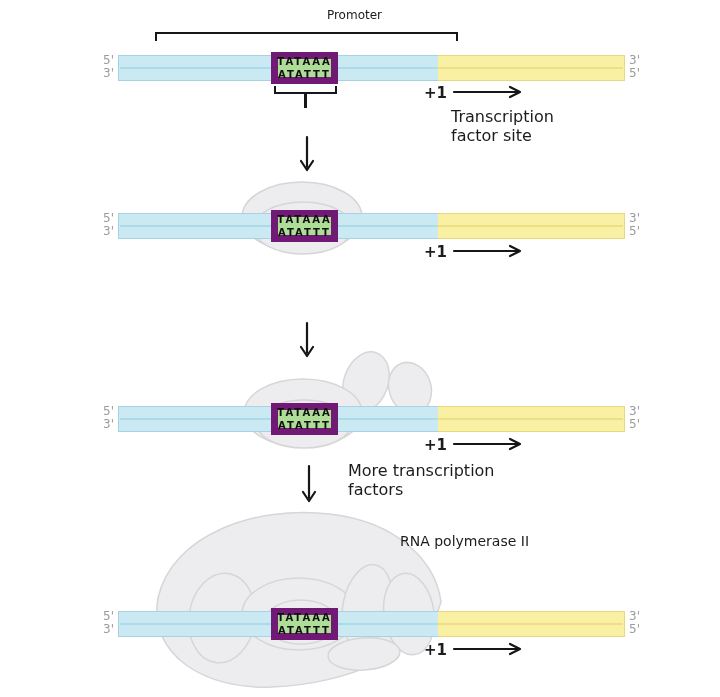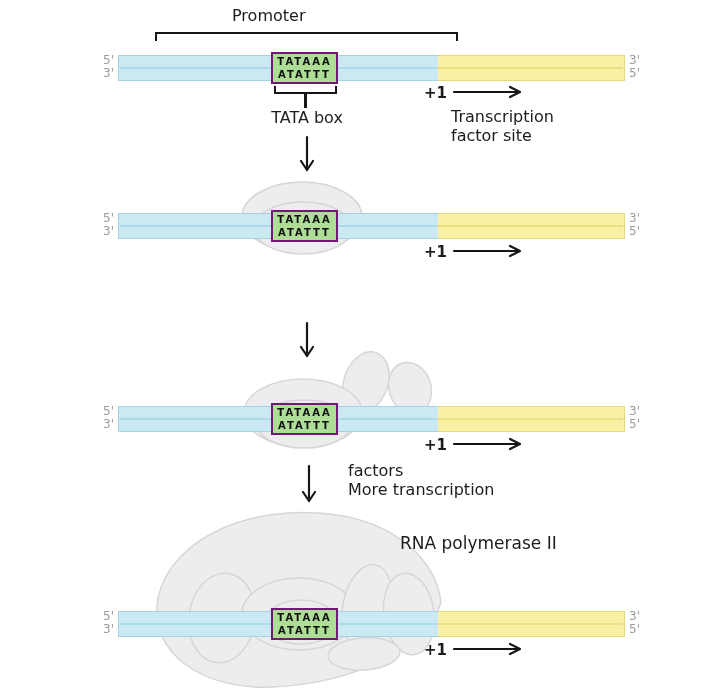--- a/index.html
+++ b/index.html
@@ -12,21 +12,21 @@
 
   
   .strand{position:absolute;left:118px;width:507px;height:26px;z-index:2;}
   .seg{position:absolute;top:0;height:100%;box-sizing:border-box;}
   .seg.blue{left:0;width:320px;background:#cbe9f3;border:1.5px solid #a6d3e3;border-right:none;}
   .seg.yellow{left:320px;width:187px;background:#faf0a3;border:1.5px solid #e6da7d;border-left:none;}
   .midline{position:absolute;left:2px;right:2px;top:12px;height:2px;z-index:1;
     background:linear-gradient(to right,#aadbe9 0 317px,#ecdf86 317px 100%);}
   
   .tata{position:absolute;left:153px;top:-3px;width:67px;height:32px;box-sizing:border-box;
-    background:#addd96;border:2px solid #701a75;z-index:3;
+    background:#addd96;border:7px solid #701a75;z-index:3;
     display:flex;flex-direction:column;align-items:center;justify-content:center;}
   .tata span{display:block;font-size:10px;font-weight:bold;letter-spacing:2px;line-height:13px;color:#101010;}
   
   .endlabel{position:absolute;width:20px;font-size:12px;color:#9b9b9b;line-height:13px;}
   .endlabel.l{left:-24px;text-align:right;}
   .endlabel.r{left:511px;text-align:left;}
   .endlabel.top{top:-1px;}
   .endlabel.bot{top:12px;}
 
   
@@ -39,47 +39,46 @@
   .bracket-top{position:absolute;left:155px;top:32px;width:303px;height:9px;box-sizing:border-box;
     border-top:2.5px solid #161616;border-left:2.5px solid #161616;border-right:2.5px solid #161616;z-index:4;}
   
   .bracket-bottom{position:absolute;left:274px;top:86px;width:63px;height:8px;box-sizing:border-box;
     border-bottom:2.5px solid #161616;border-left:2.5px solid #161616;border-right:2.5px solid #161616;z-index:4;}
   .stem{position:absolute;left:304px;top:93px;width:2.5px;height:15px;background:#161616;z-index:4;}
 
   
   .blob-svg{position:absolute;z-index:1;}
   .blob{fill:#ededef;stroke:#d6d6d9;stroke-width:1.5;}
-  .title-lbl{position:absolute;font-size:17px;z-index:4;}
+  .title-lbl{position:absolute;font-size:14px;z-index:4;}
 </style>
 </head>
 <body>
 
 <div id="page">
 
-  <div class="lbl hand" style="left:232px;top:6px;width:150px;text-align:left;font-size:16px;">Promoter</div>
+  <div class="lbl hand" style="left:232px;top:6px;width:150px;text-align:right;font-size:12px;">Promoter</div>
   <div class="bracket-top"></div>
 
   <div class="strand" style="top:55px;">
     <div class="midline"></div>
     <div class="seg blue"></div>
     <div class="seg yellow"></div>
     <div class="tata">
       <span>TATAAA</span>
       <span>ATATTT</span>
     </div>
     <span class="endlabel l top">5'</span>
     <span class="endlabel l bot">3'</span>
     <span class="endlabel r top">3'</span>
     <span class="endlabel r bot">5'</span>
   </div>
 
   <div class="bracket-bottom"></div>
   <div class="stem"></div>
-  <div class="lbl hand" style="left:252px;top:108px;width:110px;text-align:center;">TATA box</div>
 
   <div class="plus1 hand" style="left:424px;top:84px;">+1</div>
   <svg class="arrow-svg" style="left:452px;top:85px;" width="72" height="14">
     <line x1="2" y1="7" x2="66" y2="7"></line>
       <polyline points="58,2 68,7 58,12"></polyline>
   </svg>
   <div class="lbl hand" style="left:451px;top:107px;">
     <div>Transcription</div>
     <div>factor site</div>
   </div>
@@ -145,22 +144,22 @@
   <svg class="arrow-svg" style="left:452px;top:437px;" width="72" height="14">
     <line x1="2" y1="7" x2="66" y2="7"></line>
       <polyline points="58,2 68,7 58,12"></polyline>
   </svg>
 
   <svg class="arrow-svg" style="left:300px;top:464px;" width="18" height="40">
     <line x1="9" y1="2" x2="9" y2="34"></line>
       <polyline points="3,28 9,37 15,28"></polyline>
   </svg>
   <div class="lbl hand" style="left:348px;top:461px;">
+    <div>More transcription</div>
     <div>factors</div>
-    <div>More transcription</div>
   </div>
 
   <div class="title-lbl hand" style="left:400px;top:533px;">RNA polymerase II</div>
 
   <svg class="blob-svg" style="left:148px;top:505px;" width="310" height="190" viewBox="0 0 310 190">
     <path class="blob" d="M 293 97 C 288 57, 250 17, 182 9 C 107 0, 24 30, 10 93 C 0 150, 57 185, 124 182 C 197 179, 280 147, 293 97 Z"></path>
     <ellipse class="blob" cx="74" cy="113" rx="33" ry="45" transform="rotate(8 74 113)"></ellipse>
     <ellipse class="blob" cx="151" cy="109" rx="57" ry="36"></ellipse>
     <ellipse class="blob" cx="219" cy="101" rx="24" ry="42" transform="rotate(12 219 101)"></ellipse>
     <ellipse class="blob" cx="261" cy="109" rx="25" ry="41" transform="rotate(-8 261 109)"></ellipse>

